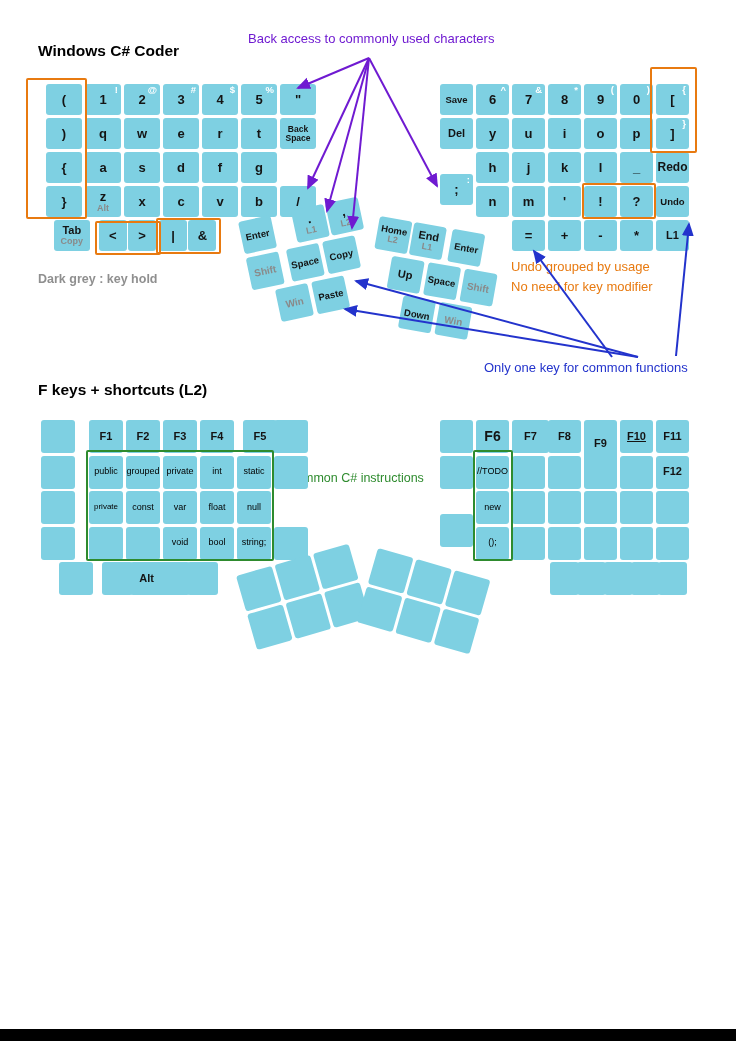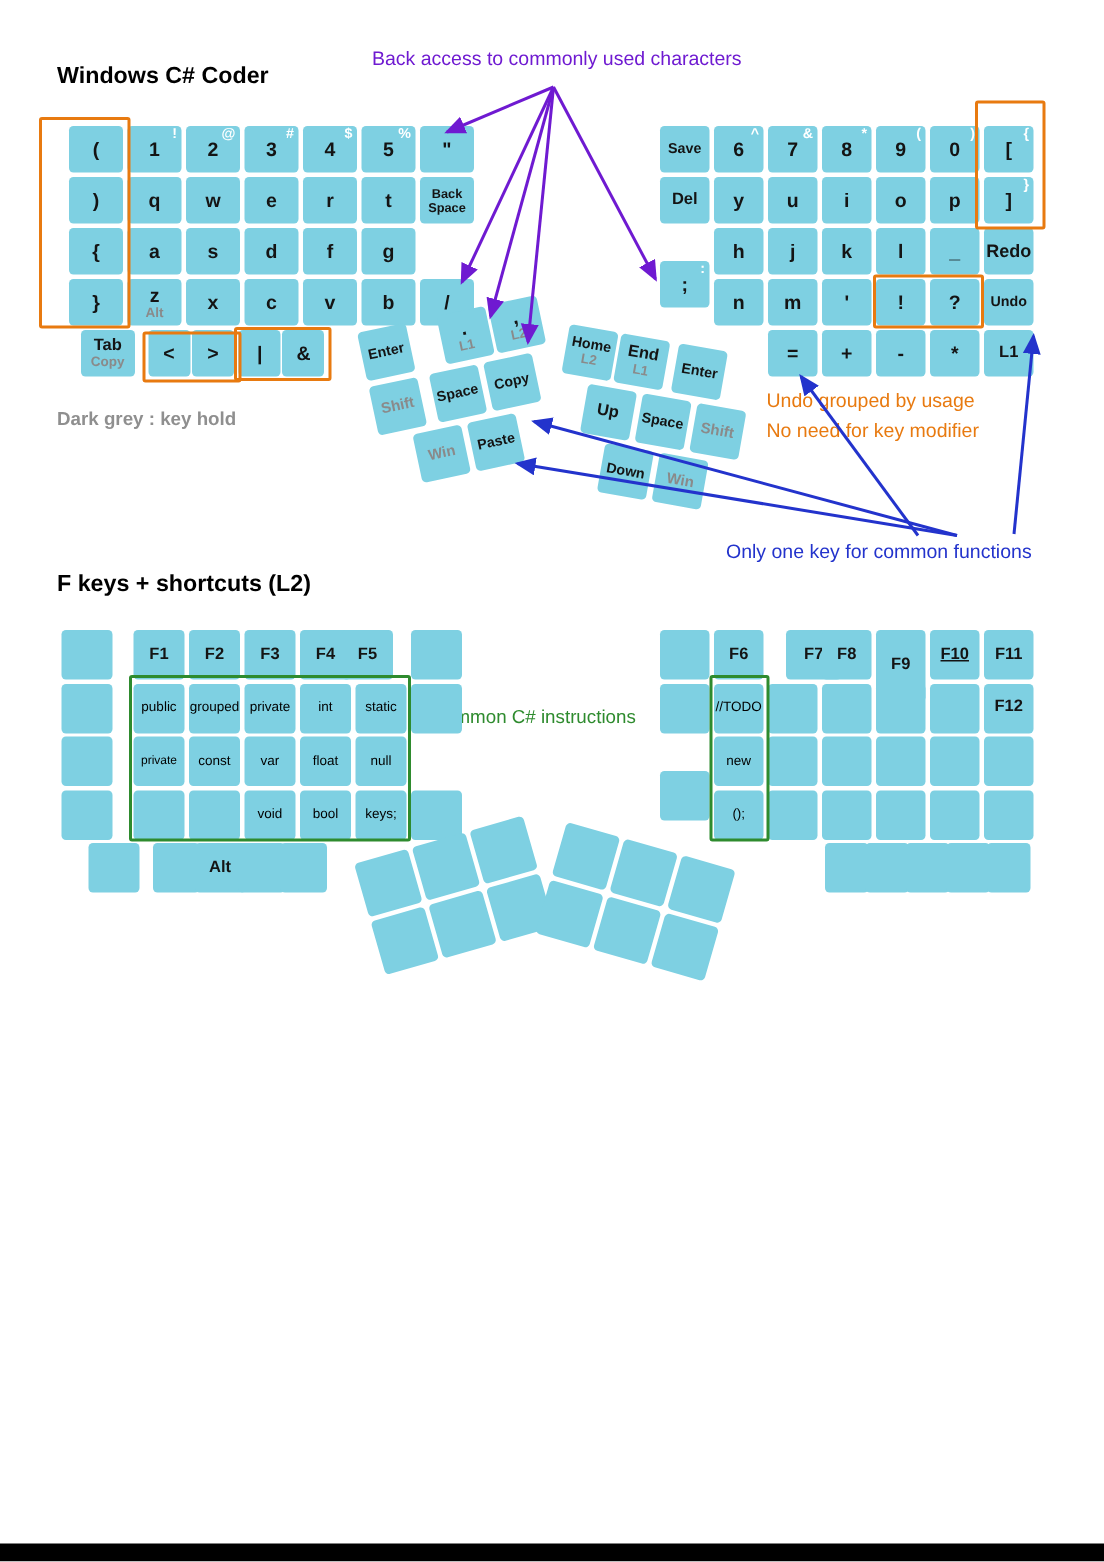--- a/index.html
+++ b/index.html
@@ -321,21 +321,21 @@
       </div>
       <div class="key" style="left: 74px; top: 0px; width: 34px; height: 33px;">
         <span class="main" style="font-size: 11px;">F2</span>
       </div>
       <div class="key" style="left: 111px; top: 0px; width: 34px; height: 33px;">
         <span class="main" style="font-size: 11px;">F3</span>
       </div>
       <div class="key" style="left: 148px; top: 0px; width: 34px; height: 33px;">
         <span class="main" style="font-size: 11px;">F4</span>
       </div>
-      <div class="key" style="left: 176px; top: 0px; width: 34px; height: 33px;">
+      <div class="key" style="left: 191px; top: 0px; width: 34px; height: 33px;">
         <span class="main" style="font-size: 11px;">F5</span>
       </div>
       <div class="key" style="left: 222px; top: 0px; width: 34px; height: 33px;"></div>
       <div class="key" style="left: -11.1px; top: 35.5px; width: 34px; height: 33px;"></div>
       <div class="key code" style="left: 37px; top: 35.5px; width: 34px; height: 33px;">
         <span class="main" style="font-size: 9px;">public</span>
       </div>
       <div class="key code" style="left: 74px; top: 35.5px; width: 34px; height: 33px;">
         <span class="main" style="font-size: 9px;">grouped</span>
       </div>
@@ -368,37 +368,37 @@
       <div class="key" style="left: -11.1px; top: 106.5px; width: 34px; height: 33px;"></div>
       <div class="key" style="left: 37px; top: 106.5px; width: 34px; height: 33px;"></div>
       <div class="key" style="left: 74px; top: 106.5px; width: 34px; height: 33px;"></div>
       <div class="key code" style="left: 111px; top: 106.5px; width: 34px; height: 33px;">
         <span class="main" style="font-size: 9px;">void</span>
       </div>
       <div class="key code" style="left: 148px; top: 106.5px; width: 34px; height: 33px;">
         <span class="main" style="font-size: 9px;">bool</span>
       </div>
       <div class="key code" style="left: 185px; top: 106.5px; width: 34px; height: 33px;">
-        <span class="main" style="font-size: 9px;">keys;</span>
+        <span class="main" style="font-size: 9px;">string;</span>
       </div>
       <div class="key" style="left: 222px; top: 106.5px; width: 34px; height: 33px;"></div>
       <div class="key" style="left: 7.4px; top: 142px; width: 34px; height: 33px;"></div>
       <div class="key" style="left: 49.95px; top: 142px; width: 30.6px; height: 33px;"></div>
       <div class="key" style="left: 77.7px; top: 142px; width: 34px; height: 33px;">
         <span class="main" style="font-size: 11px;">Alt</span>
       </div>
       <div class="key" style="left: 107.3px; top: 142px; width: 30.6px; height: 33px;"></div>
       <div class="key" style="left: 135.05px; top: 142px; width: 30.6px; height: 33px;"></div>
     </div>
     <div class="kb-block" style="left: 440px; top: 420px;">
       <div class="key" style="left: 0px; top: 0px; width: 33px; height: 33px;"></div>
       <div class="key" style="left: 36px; top: 0px; width: 33px; height: 33px;">
-        <span class="main" style="font-size: 11px;">F6</span>
-      </div>
-      <div class="key" style="left: 84px; top: 0px; width: 37px; height: 33px;">
+        <span class="main" style="font-size: 14px;">F6</span>
+      </div>
+      <div class="key" style="left: 72px; top: 0px; width: 37px; height: 33px;">
         <span class="main" style="font-size: 11px;">F7</span>
       </div>
       <div class="key" style="left: 108px; top: 0px; width: 33px; height: 33px;">
         <span class="main" style="font-size: 11px;">F8</span>
       </div>
       <div class="key" style="left: 144px; top: 0px; width: 33px; height: 48px;">
         <span class="main" style="font-size: 11px;">F9</span>
       </div>
       <div class="key" style="left: 180px; top: 0px; width: 33px; height: 33px;">
         <span class="main" style="font-size: 11px; text-decoration: underline;">F10</span>

